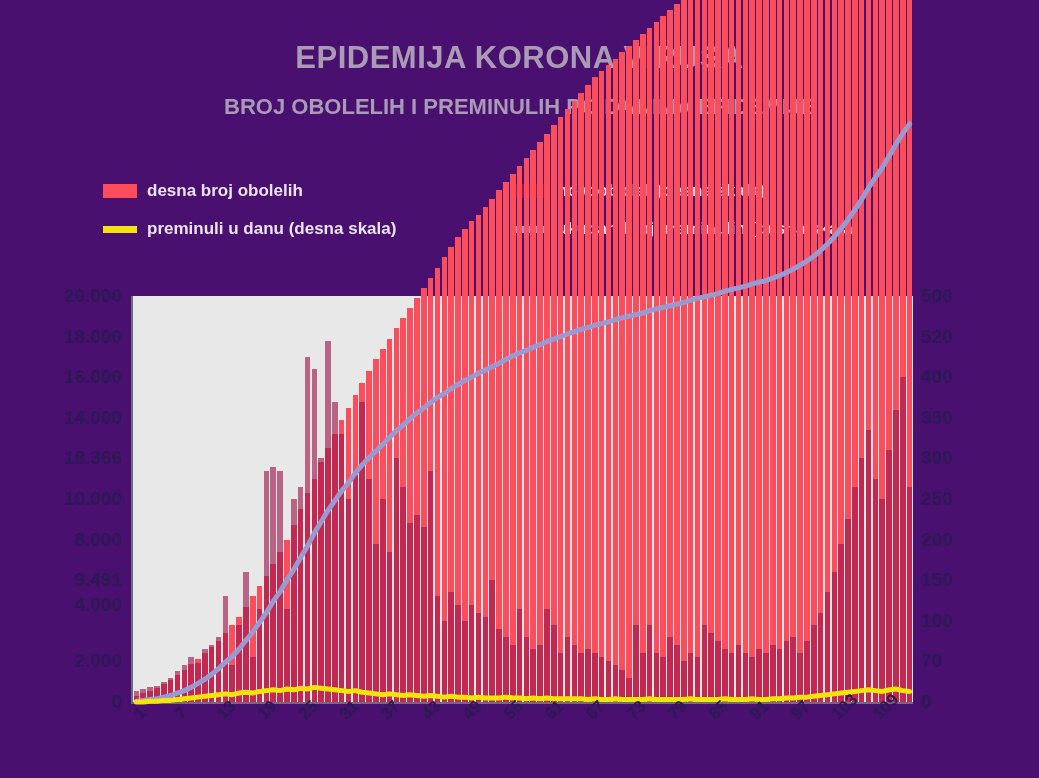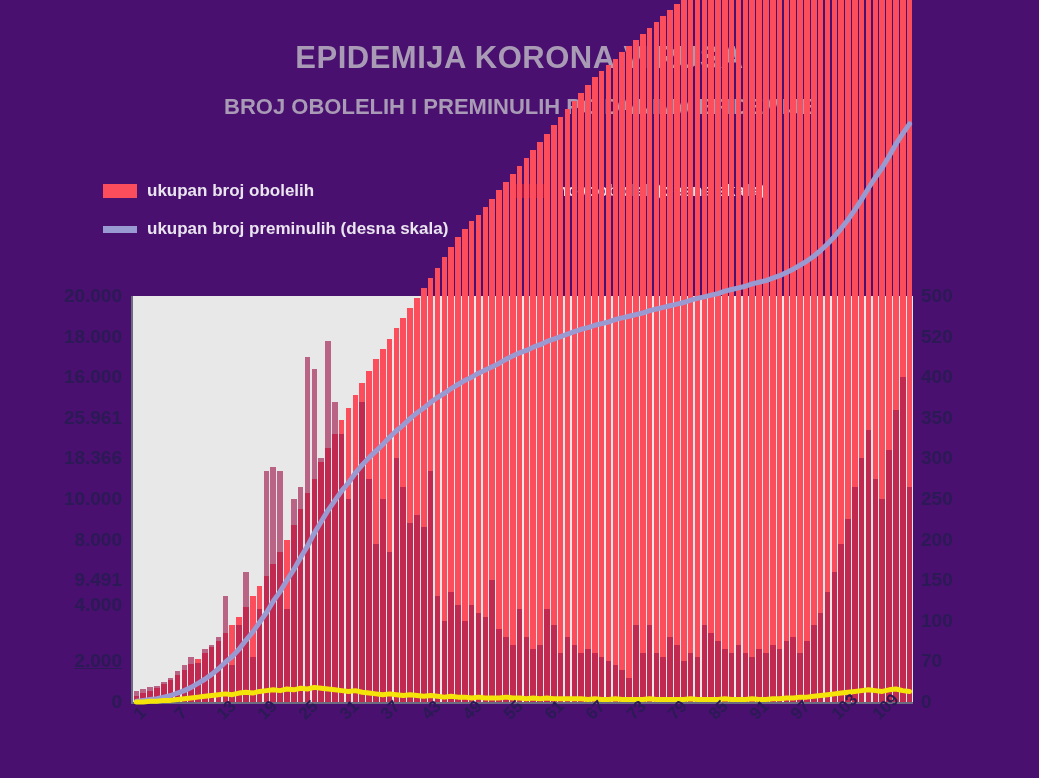--- a/index.html
+++ b/index.html
@@ -176,44 +176,48 @@
 
 <div id="root">
 
   <div class="title">EPIDEMIJA KORONA VIRUSA</div>
   <div class="subtitle">BROJ OBOLELIH I PREMINULIH PO DANIMA EPIDEMIJE</div>
 
   <div class="legend">
     <div class="legend-row">
       <div class="legend-item">
         <span class="legend-swatch" style="background:#fb4d5c"></span>
-        <span class="legend-label">ukupan broj obolelih</span>
+        <span class="legend-label">desna broj obolelih</span>
       </div>
       <div class="legend-item">
         <span class="legend-swatch" style="background:#9e1349"></span>
         <span class="legend-label">novooboleli (desna skala)</span>
       </div>
     </div>
     <div class="legend-row">
+      <div class="legend-item">
+        <span class="legend-swatch line" style="background:#f5e40a"></span>
+        <span class="legend-label">preminuli u danu (desna skala)</span>
+      </div>
       <div class="legend-item">
         <span class="legend-swatch line" style="background:#9a9ad2"></span>
         <span class="legend-label">ukupan broj preminulih (desna skala)</span>
       </div>
     </div>
   </div>
 
   <div id="yaxis-left">
       <div class="ytick-left" style="top: 406px;">0</div>
-      <div class="ytick-left" style="top: 365.4px; text-decoration: underline;">2.000</div>
+      <div class="ytick-left" style="top: 365.4px;">2.000</div>
       <div class="ytick-left" style="top: 309px;">4.000</div>
       <div class="ytick-left" style="top: 284.2px;">9.491</div>
       <div class="ytick-left" style="top: 243.6px;">8.000</div>
       <div class="ytick-left" style="top: 203px;">10.000</div>
       <div class="ytick-left" style="top: 162.4px;">18.366</div>
-      <div class="ytick-left" style="top: 121.8px;">25.961</div>
+      <div class="ytick-left" style="top: 121.8px;">14.000</div>
       <div class="ytick-left" style="top: 81.2px;">16.000</div>
       <div class="ytick-left" style="top: 40.6px;">18.000</div>
       <div class="ytick-left" style="top: 0px;">20.000</div>
     </div>
   <div id="plot-area">
     <div id="bars">
         <div class="bar-slot" style="left:0.62px;width:5.61px;">
           <div class="bar-total" style="height:6.09px;"></div>
           <div class="bar-new" style="height:11.37px;"></div>
         </div>

